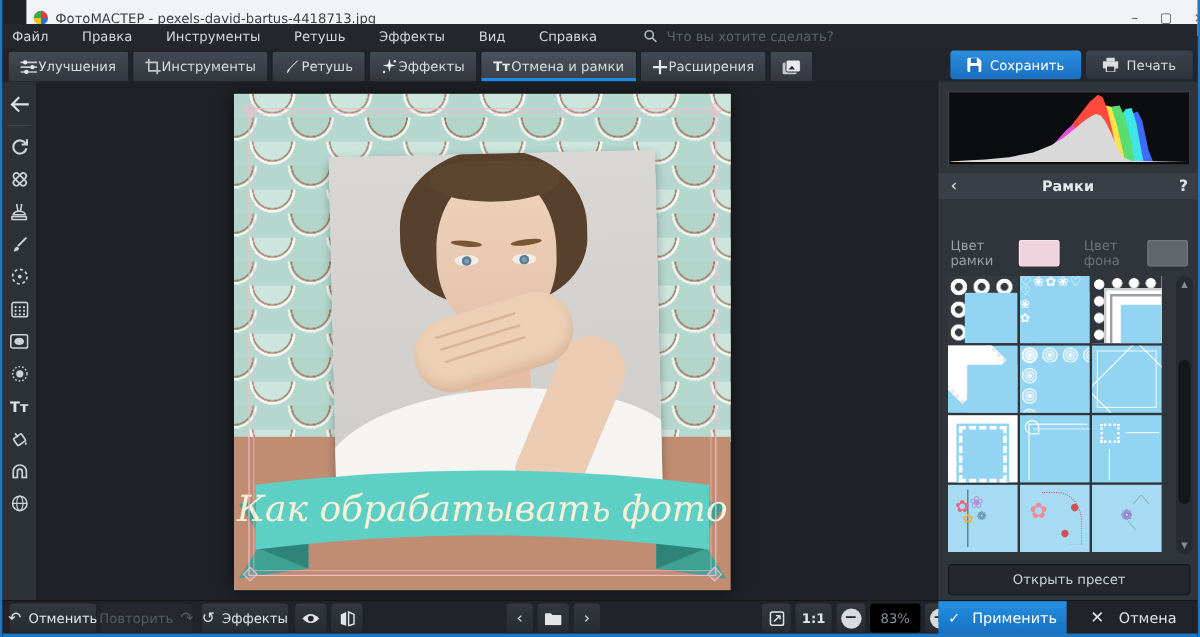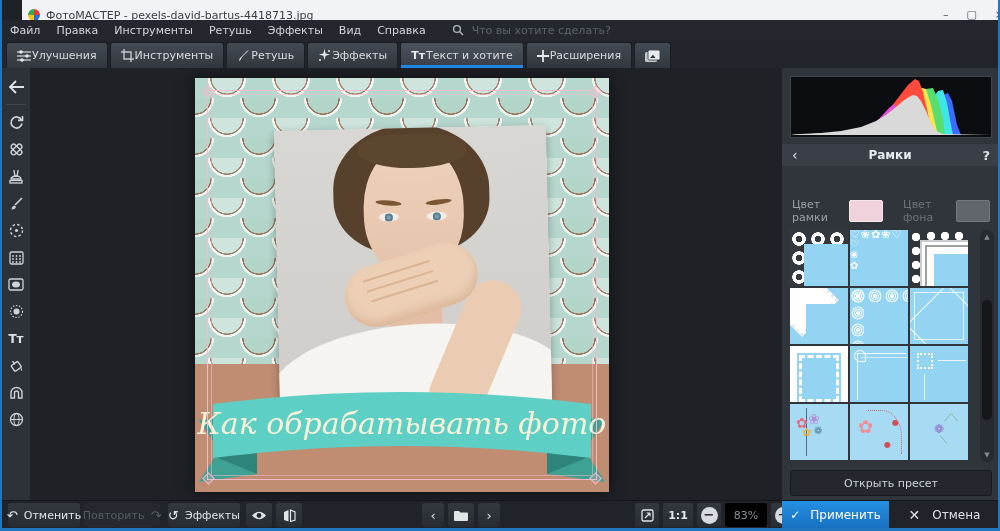--- a/index.html
+++ b/index.html
@@ -10,21 +10,21 @@
 
   
   #titlebar{left:0;top:0;width:100%;height:20px;background:#f1f3f6;display:flex;align-items:center;padding:15px 6px;margin-left:20px;}
   #logo{width:12px;height:12px;border-radius:50%;margin-right:6px;flex:0 0 auto;
         background:conic-gradient(#e23b3b 0 25%,#2b6fd4 0 50%,#f0c419 0 75%,#3da64e 0 100%);}
   #title-text{font-size:11px;color:#3a3d42;}
   #win-controls{margin-left:auto;display:flex;gap:18px;padding-right:8px;}
   #win-controls span{font-size:11px;color:#4a4d52;line-height:20px;cursor:default;}
 
   
-  #menubar{left:0;top:20px;width:100%;height:20px;background:#24272d;display:flex;align-items:center;padding:0 8px;gap:16px;}
+  #menubar{left:0;top:20px;width:100%;height:20px;background:#24272d;display:flex;align-items:center;padding:0 8px;gap:28px;}
   .menu-item{font-size:11px;color:#d4d7db;}
   #search-wrap{display:flex;align-items:center;gap:6px;margin-left:10px;}
   #search-input{background:transparent;border:none;outline:none;font-size:11px;color:#cfd3d8;width:220px;}
   #search-input::placeholder{color:#5d636b;}
 
   
   #tabbar{left:0;top:40px;width:100%;height:28px;background:#22252b;display:flex;align-items:flex-end;padding:0 4px;gap:2px;}
   .tab{height:26px;display:flex;align-items:center;gap:1px;padding:0 10px;font-size:11px;color:#d9dce0;
        background:linear-gradient(#434a53,#33383f);border-radius:3px 3px 0 0;border:1px solid #1b1e22;border-bottom:none;}
   .tab.active{background:linear-gradient(#4a525c,#3a4049);box-shadow:inset 0 -3px 0 #1f8ceb;}
@@ -244,34 +244,56 @@
     <div class="tab">
       <svg width="13" height="13" viewBox="0 0 13 13">
           <path d="M6.5 0 L7.6 4.5 L12 5.5 L7.6 6.7 L6.5 11 L5.4 6.7 L1 5.5 L5.4 4.5 Z" fill="#e8ebee"></path>
           <circle cx="11" cy="2" r="1" fill="#e8ebee"></circle>
           <circle cx="2" cy="11" r="1" fill="#e8ebee"></circle>
         </svg>
       <span>Эффекты</span>
     </div>
     <div class="tab active">
       <span class="tglyph">Tт</span>
-      <span>Текст и хотите</span>
+      <span>Отмена и рамки</span>
     </div>
     <div class="tab">
       <svg width="12" height="12" viewBox="0 0 12 12">
           <path d="M6 0 V12 M0 6 H12" stroke="#e8ebee" stroke-width="1.8"></path>
         </svg>
       <span>Расширения</span>
     </div>
     <div class="tab">
       <svg width="15" height="12" viewBox="0 0 15 12">
           <rect x="0" y="2" width="12" height="10" rx="1.5" fill="#c3c8cd"></rect>
           <rect x="3" y="0" width="12" height="10" rx="1.5" fill="#e8ebee" stroke="#2a2e34" stroke-width=".8"></rect>
           <path d="M5 8 L8 4.8 L10.5 8 Z" fill="#2a2e34"></path>
         </svg>
+    </div>
+    <div id="top-actions">
+      <div class="top-btn" id="save-btn">
+        <span>
+            <svg width="12" height="12" viewBox="0 0 12 12">
+              <path d="M0 1.5 A1.5 1.5 0 0 1 1.5 0 H9 L12 3 V10.5 A1.5 1.5 0 0 1 10.5 12 H1.5 A1.5 1.5 0 0 1 0 10.5 Z" fill="#fff"></path>
+              <rect x="3" y="0.5" width="5" height="4" fill="#1a6fc0"></rect>
+              <rect x="2.5" y="7" width="7" height="5" fill="#1a6fc0"></rect>
+            </svg>
+          </span>
+        <span>Сохранить</span>
+      </div>
+      <div class="top-btn" id="print-btn">
+        <span>
+            <svg width="13" height="12" viewBox="0 0 13 12">
+              <rect x="3" y="0" width="7" height="3" fill="#d9dce0"></rect>
+              <rect x="0" y="3" width="13" height="6" rx="1" fill="#d9dce0"></rect>
+              <rect x="3" y="7" width="7" height="5" fill="#2e343b" stroke="#d9dce0"></rect>
+            </svg>
+          </span>
+        <span>Печать</span>
+      </div>
     </div>
   </div>
 
   <div id="sidebar" class="abs">
     <div class="side-tool">
       <svg width="17" height="14" viewBox="0 0 17 14">
           <path d="M8 1 L2 7 L8 13 M2 7 H16" fill="none" stroke="#dfe3e6" stroke-width="1.8"></path>
         </svg>
     </div>
     <div id="side-sep"></div>

